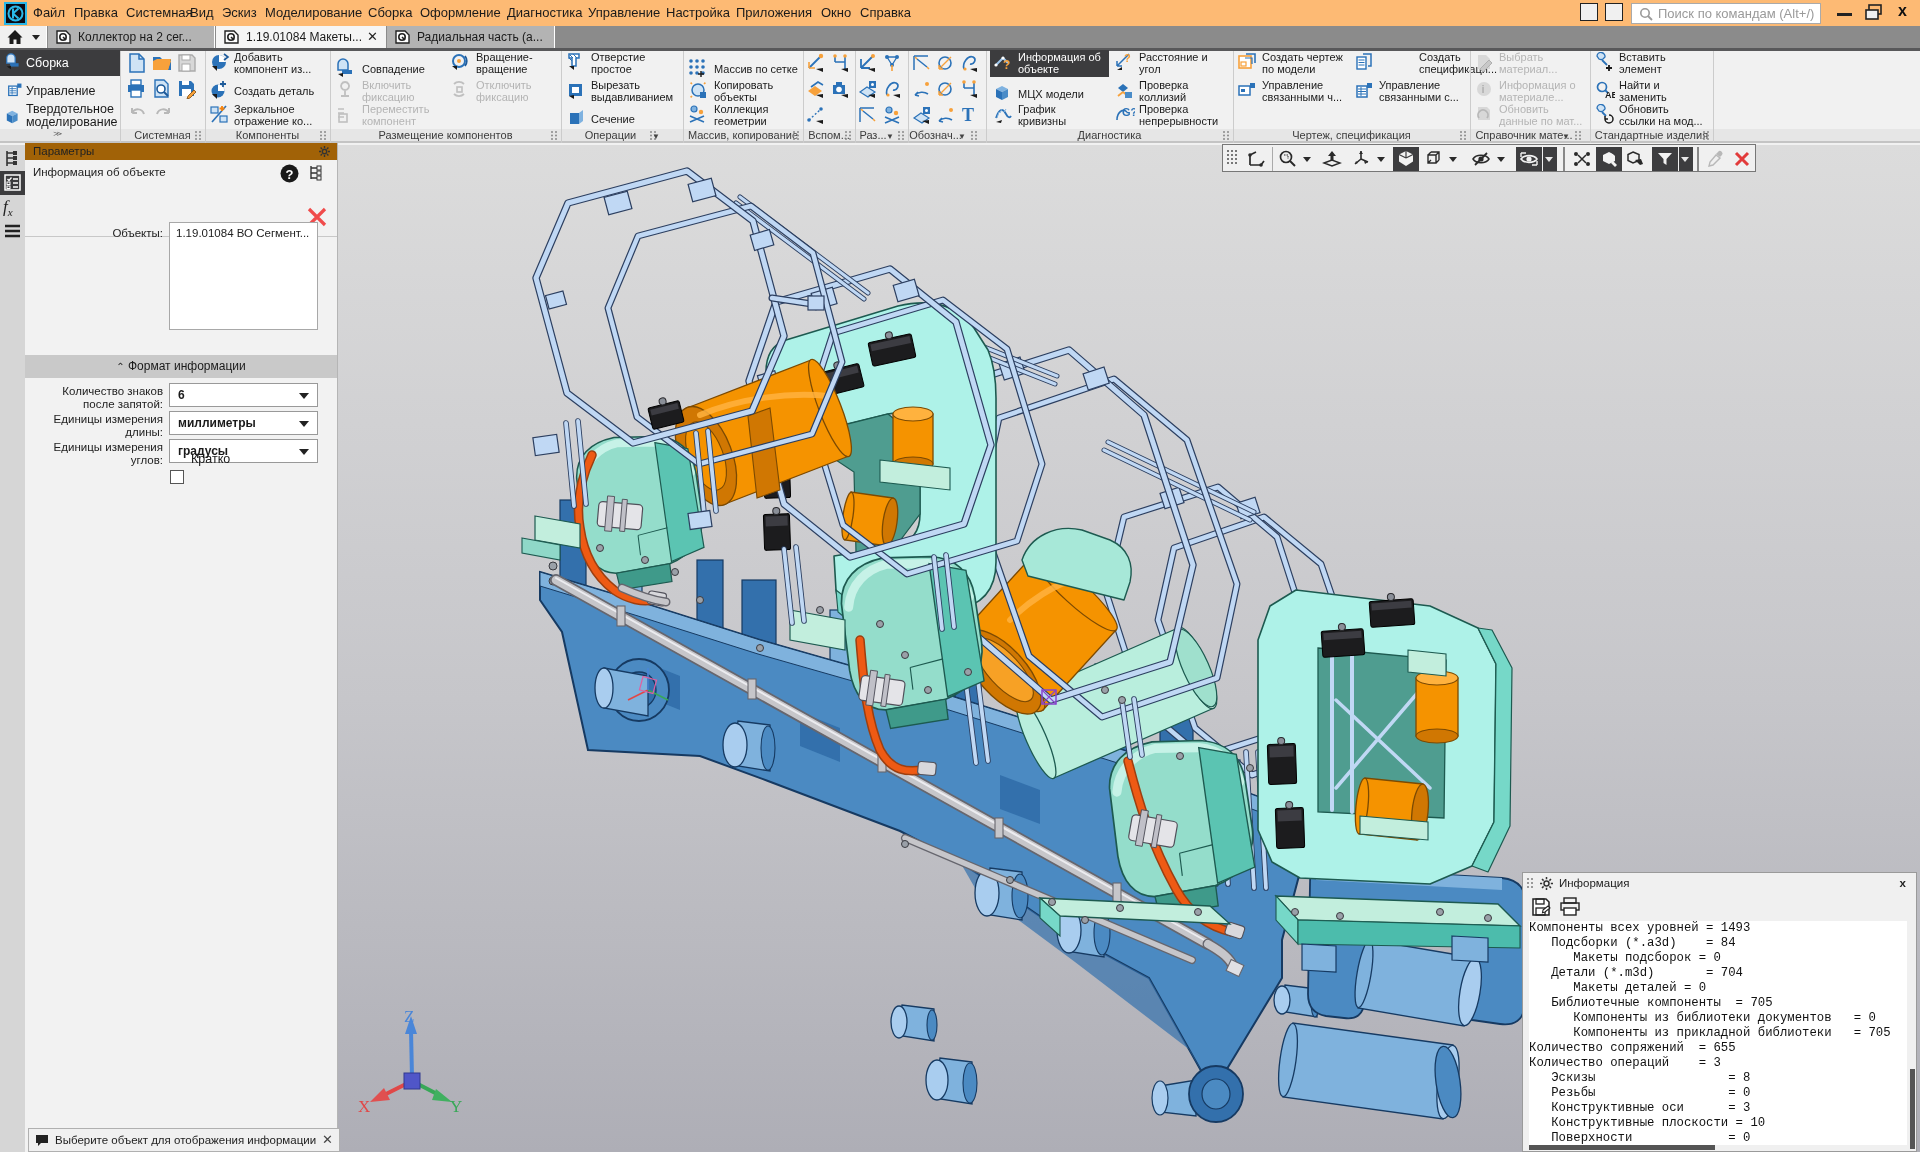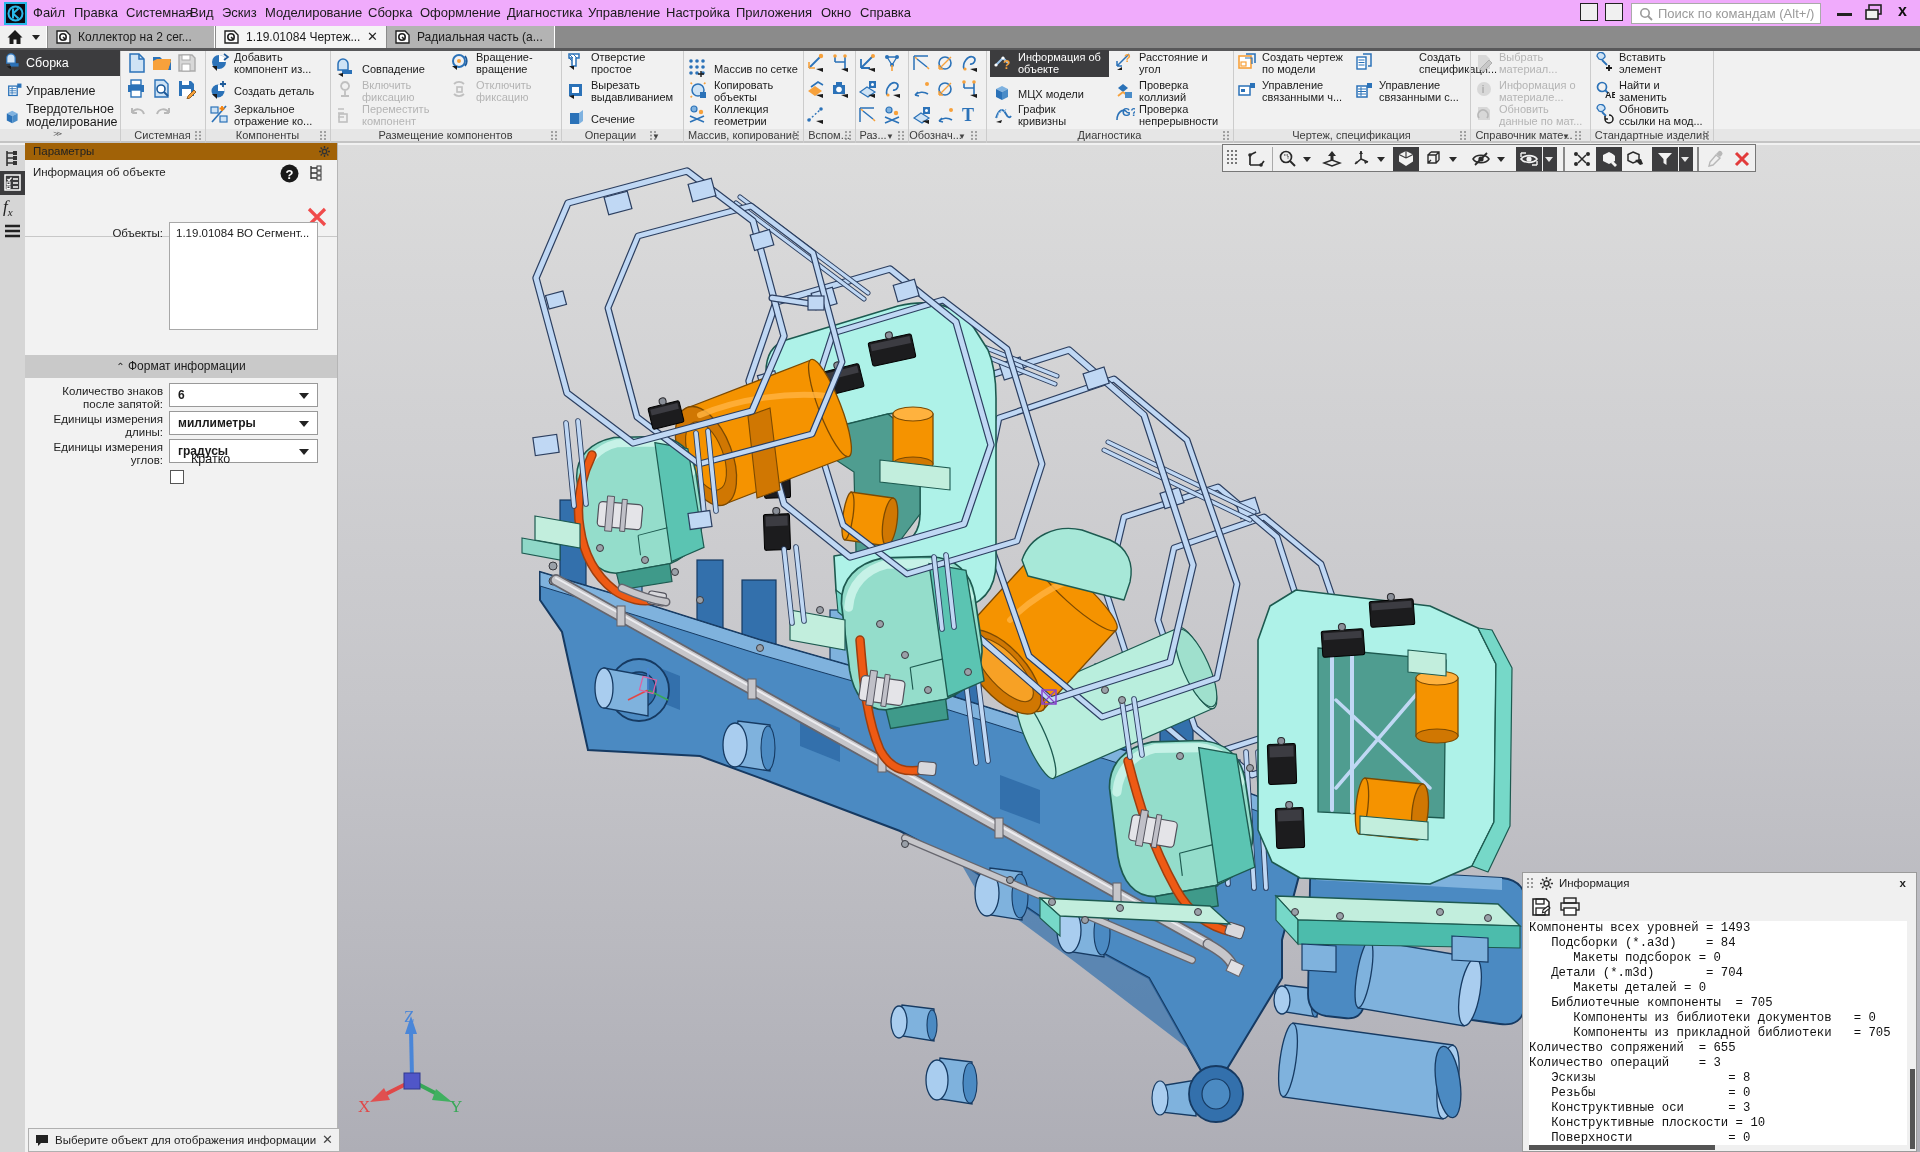--- a/index.html
+++ b/index.html
@@ -1,21 +1,21 @@
 <!DOCTYPE html>
 <html><head>
 <meta charset="utf-8">
 <style>
 * { margin:0; padding:0; box-sizing:border-box; }
 html,body { width:1920px; height:1152px; overflow:hidden; font-family:"Liberation Sans", sans-serif; }
 .abs { position:absolute; }
 #app { position:relative; width:1920px; height:1152px; background:#f1f1f1; }
 
 
-#menubar { position:absolute; left:0; top:0; width:1920px; height:26px; background:#f0abfc; }
+#menubar { position:absolute; left:0; top:0; width:1920px; height:26px; background:#fdba74; }
 #menubar .mi { position:absolute; top:0; height:26px; line-height:26px; font-size:13px; color:#1a1a1a; }
 #logo { position:absolute; left:4px; top:2px; width:23px; height:23px; background:#0b0b14; border:2px solid #29b7e8; }
 #logo svg { display:block; }
 
 
 .winbtn { position:absolute; top:3px; width:18px; height:18px; border:1.5px solid #222; }
 #searchbox { position:absolute; left:1631px; top:3px; width:190px; height:21px; background:#fff; border:1px solid #aaa; color:#9a9a9a; font-size:13px; line-height:19px; padding-left:26px; }
 
 
 #tabbar { position:absolute; left:0; top:26px; width:1920px; height:22px; background:#8b8b8b; }
@@ -108,21 +108,21 @@
           <path d="M8 8 l3 3" stroke="#222" stroke-width="1.6"></path>
         </svg>
       <span style="margin-left:30px;">Коллектор на 2 сег...</span>
     </div>
     <div class="tab" style="left:216px;width:170px;background:#f5f5f5;">
       <svg class="docico" style="position:absolute;left:7px;top:3px;" width="17" height="16" viewBox="0 0 17 16">
           <path d="M2 2 h9 l4 4 v8 h-13 z" fill="#fdfdfd" stroke="#222" stroke-width="1.4"></path>
           <circle cx="8" cy="8" r="3.2" fill="none" stroke="#222" stroke-width="1.6"></circle>
           <path d="M8 8 l3 3" stroke="#222" stroke-width="1.6"></path>
         </svg>
-      <span style="margin-left:30px;">1.19.01084 Чертеж...</span>
+      <span style="margin-left:30px;">1.19.01084 Макеты...</span>
       <span style="position:absolute;right:8px;top:0;font-size:13px;color:#222;">✕</span>
     </div>
     <div class="tab" style="left:387px;width:168px;background:#b3b3b3;border-right:1px solid #fff;">
       <svg class="docico" style="position:absolute;left:7px;top:3px;" width="17" height="16" viewBox="0 0 17 16">
           <path d="M2 2 h9 l4 4 v8 h-13 z" fill="#fdfdfd" stroke="#222" stroke-width="1.4"></path>
           <circle cx="8" cy="8" r="3.2" fill="none" stroke="#222" stroke-width="1.6"></circle>
           <path d="M8 8 l3 3" stroke="#222" stroke-width="1.6"></path>
         </svg>
       <span style="margin-left:30px;">Радиальная часть (а...</span>
     </div>

